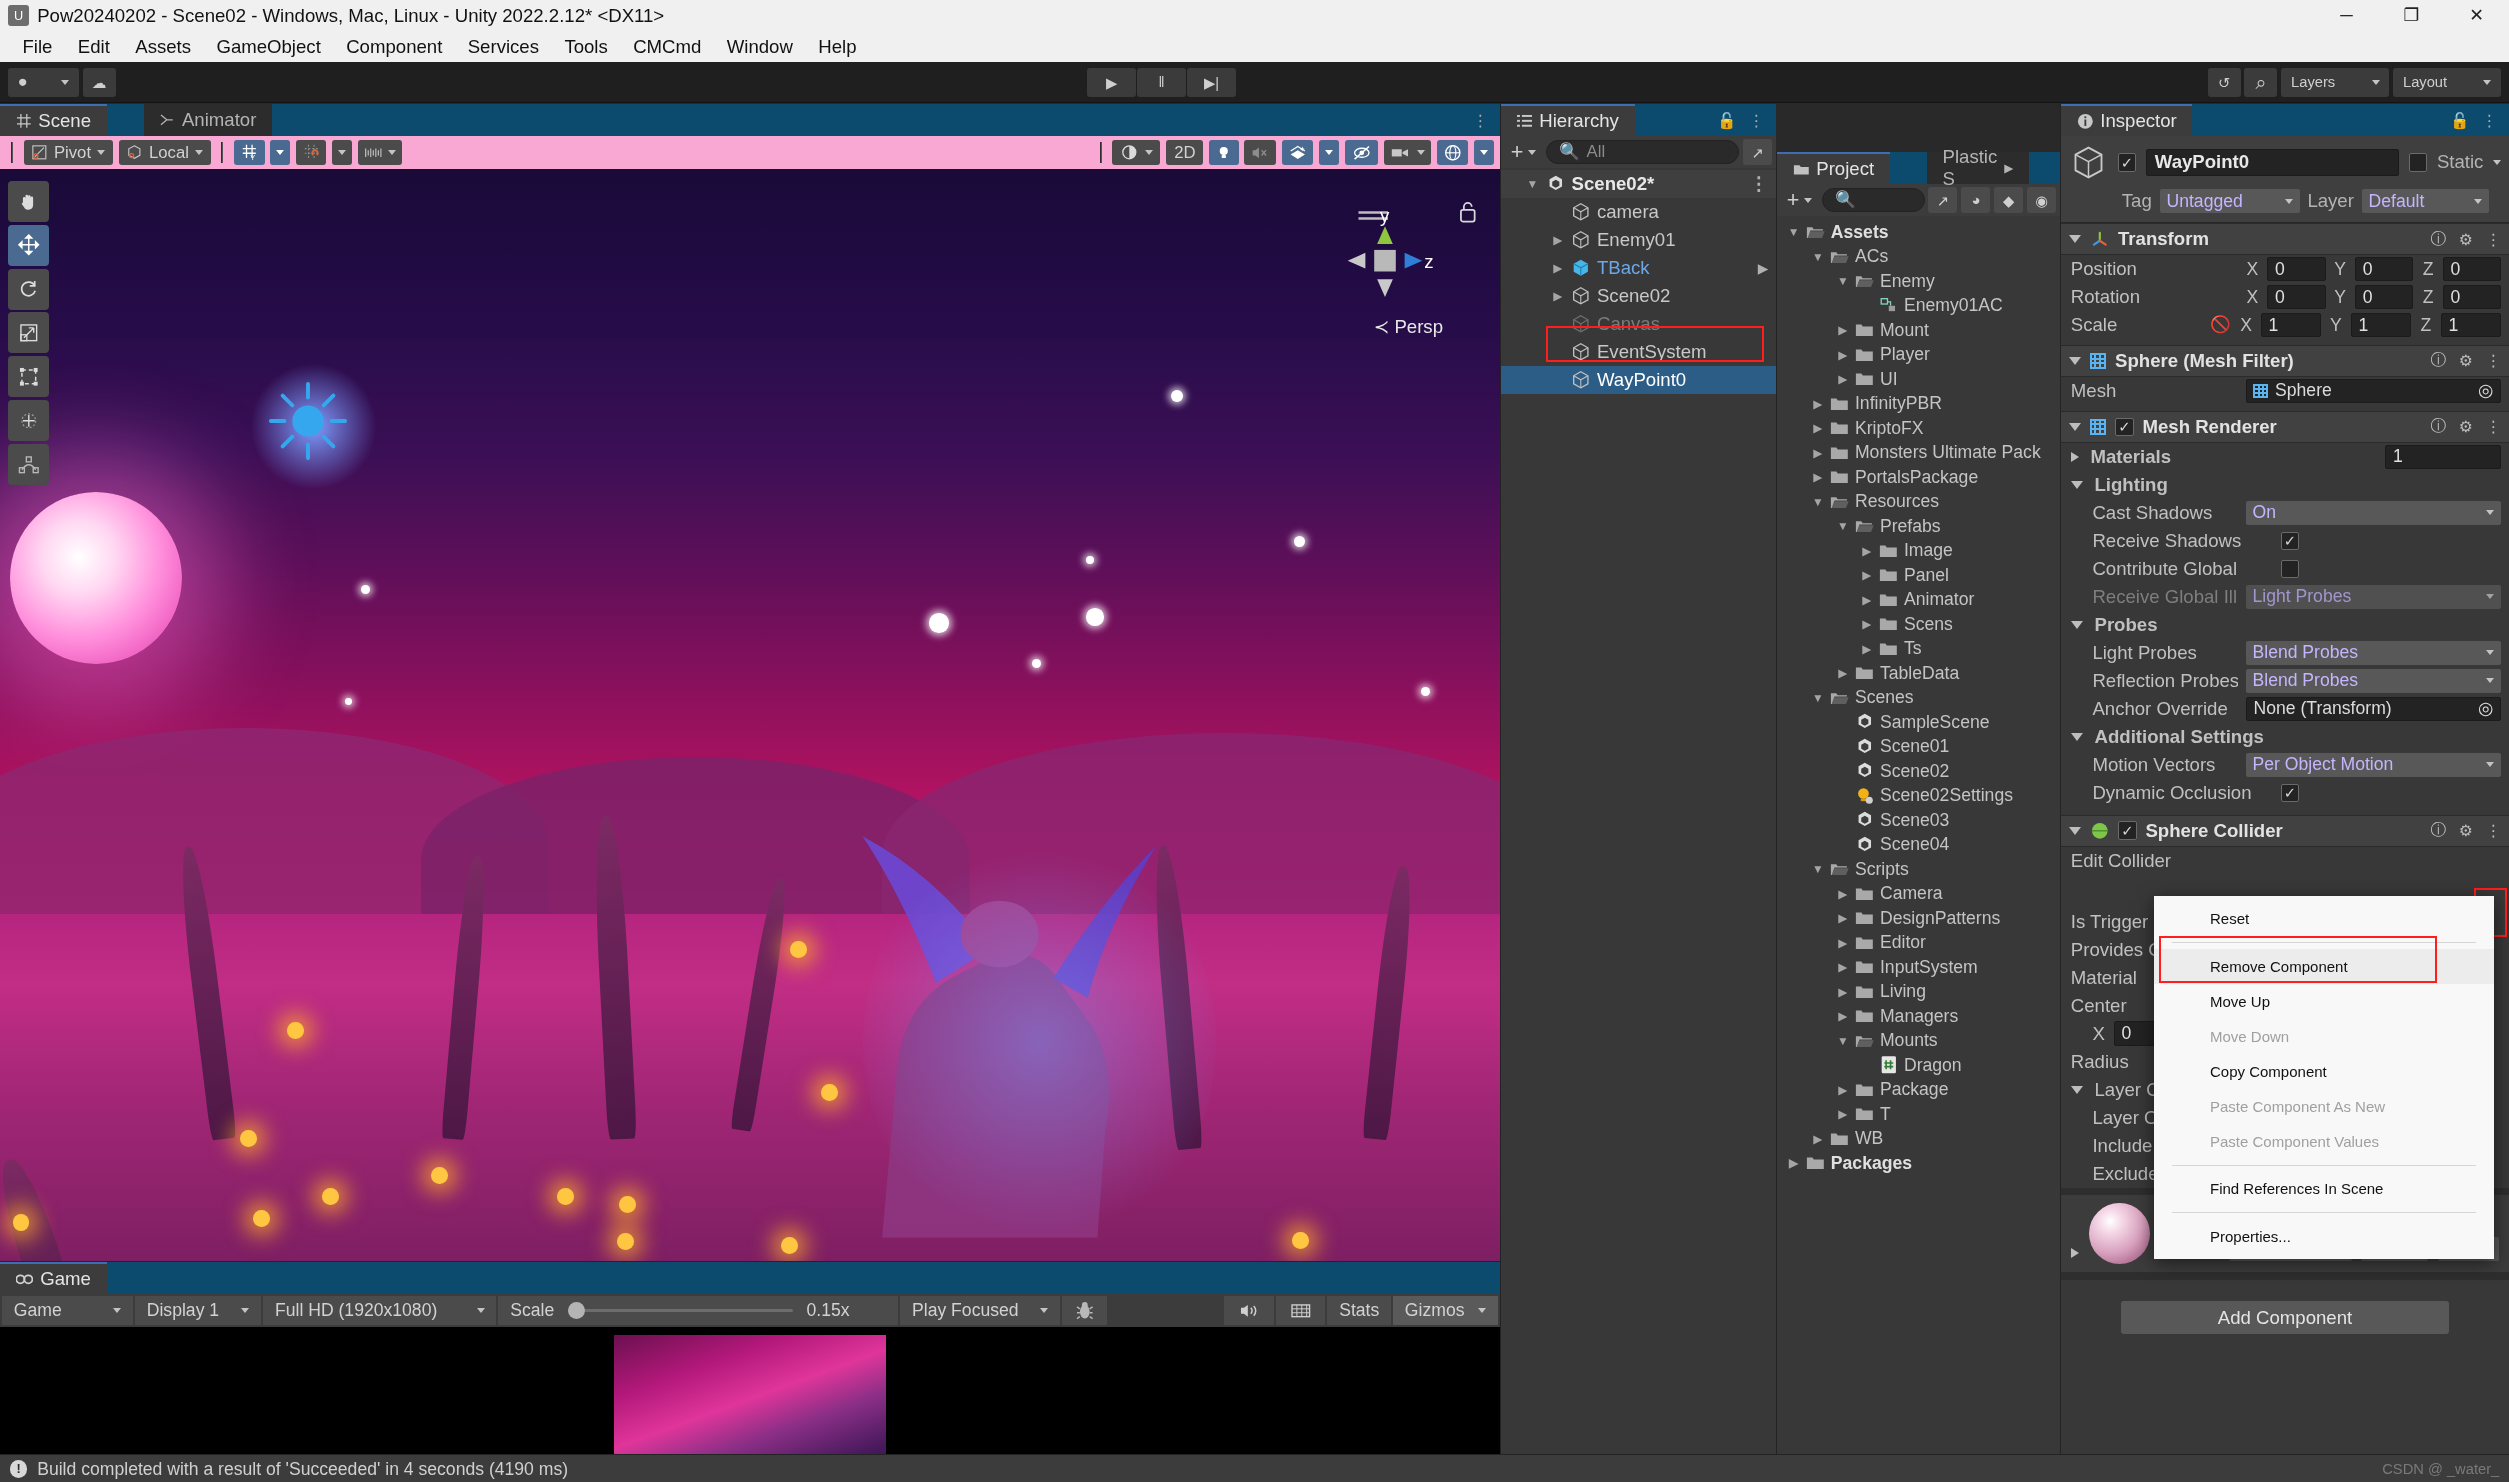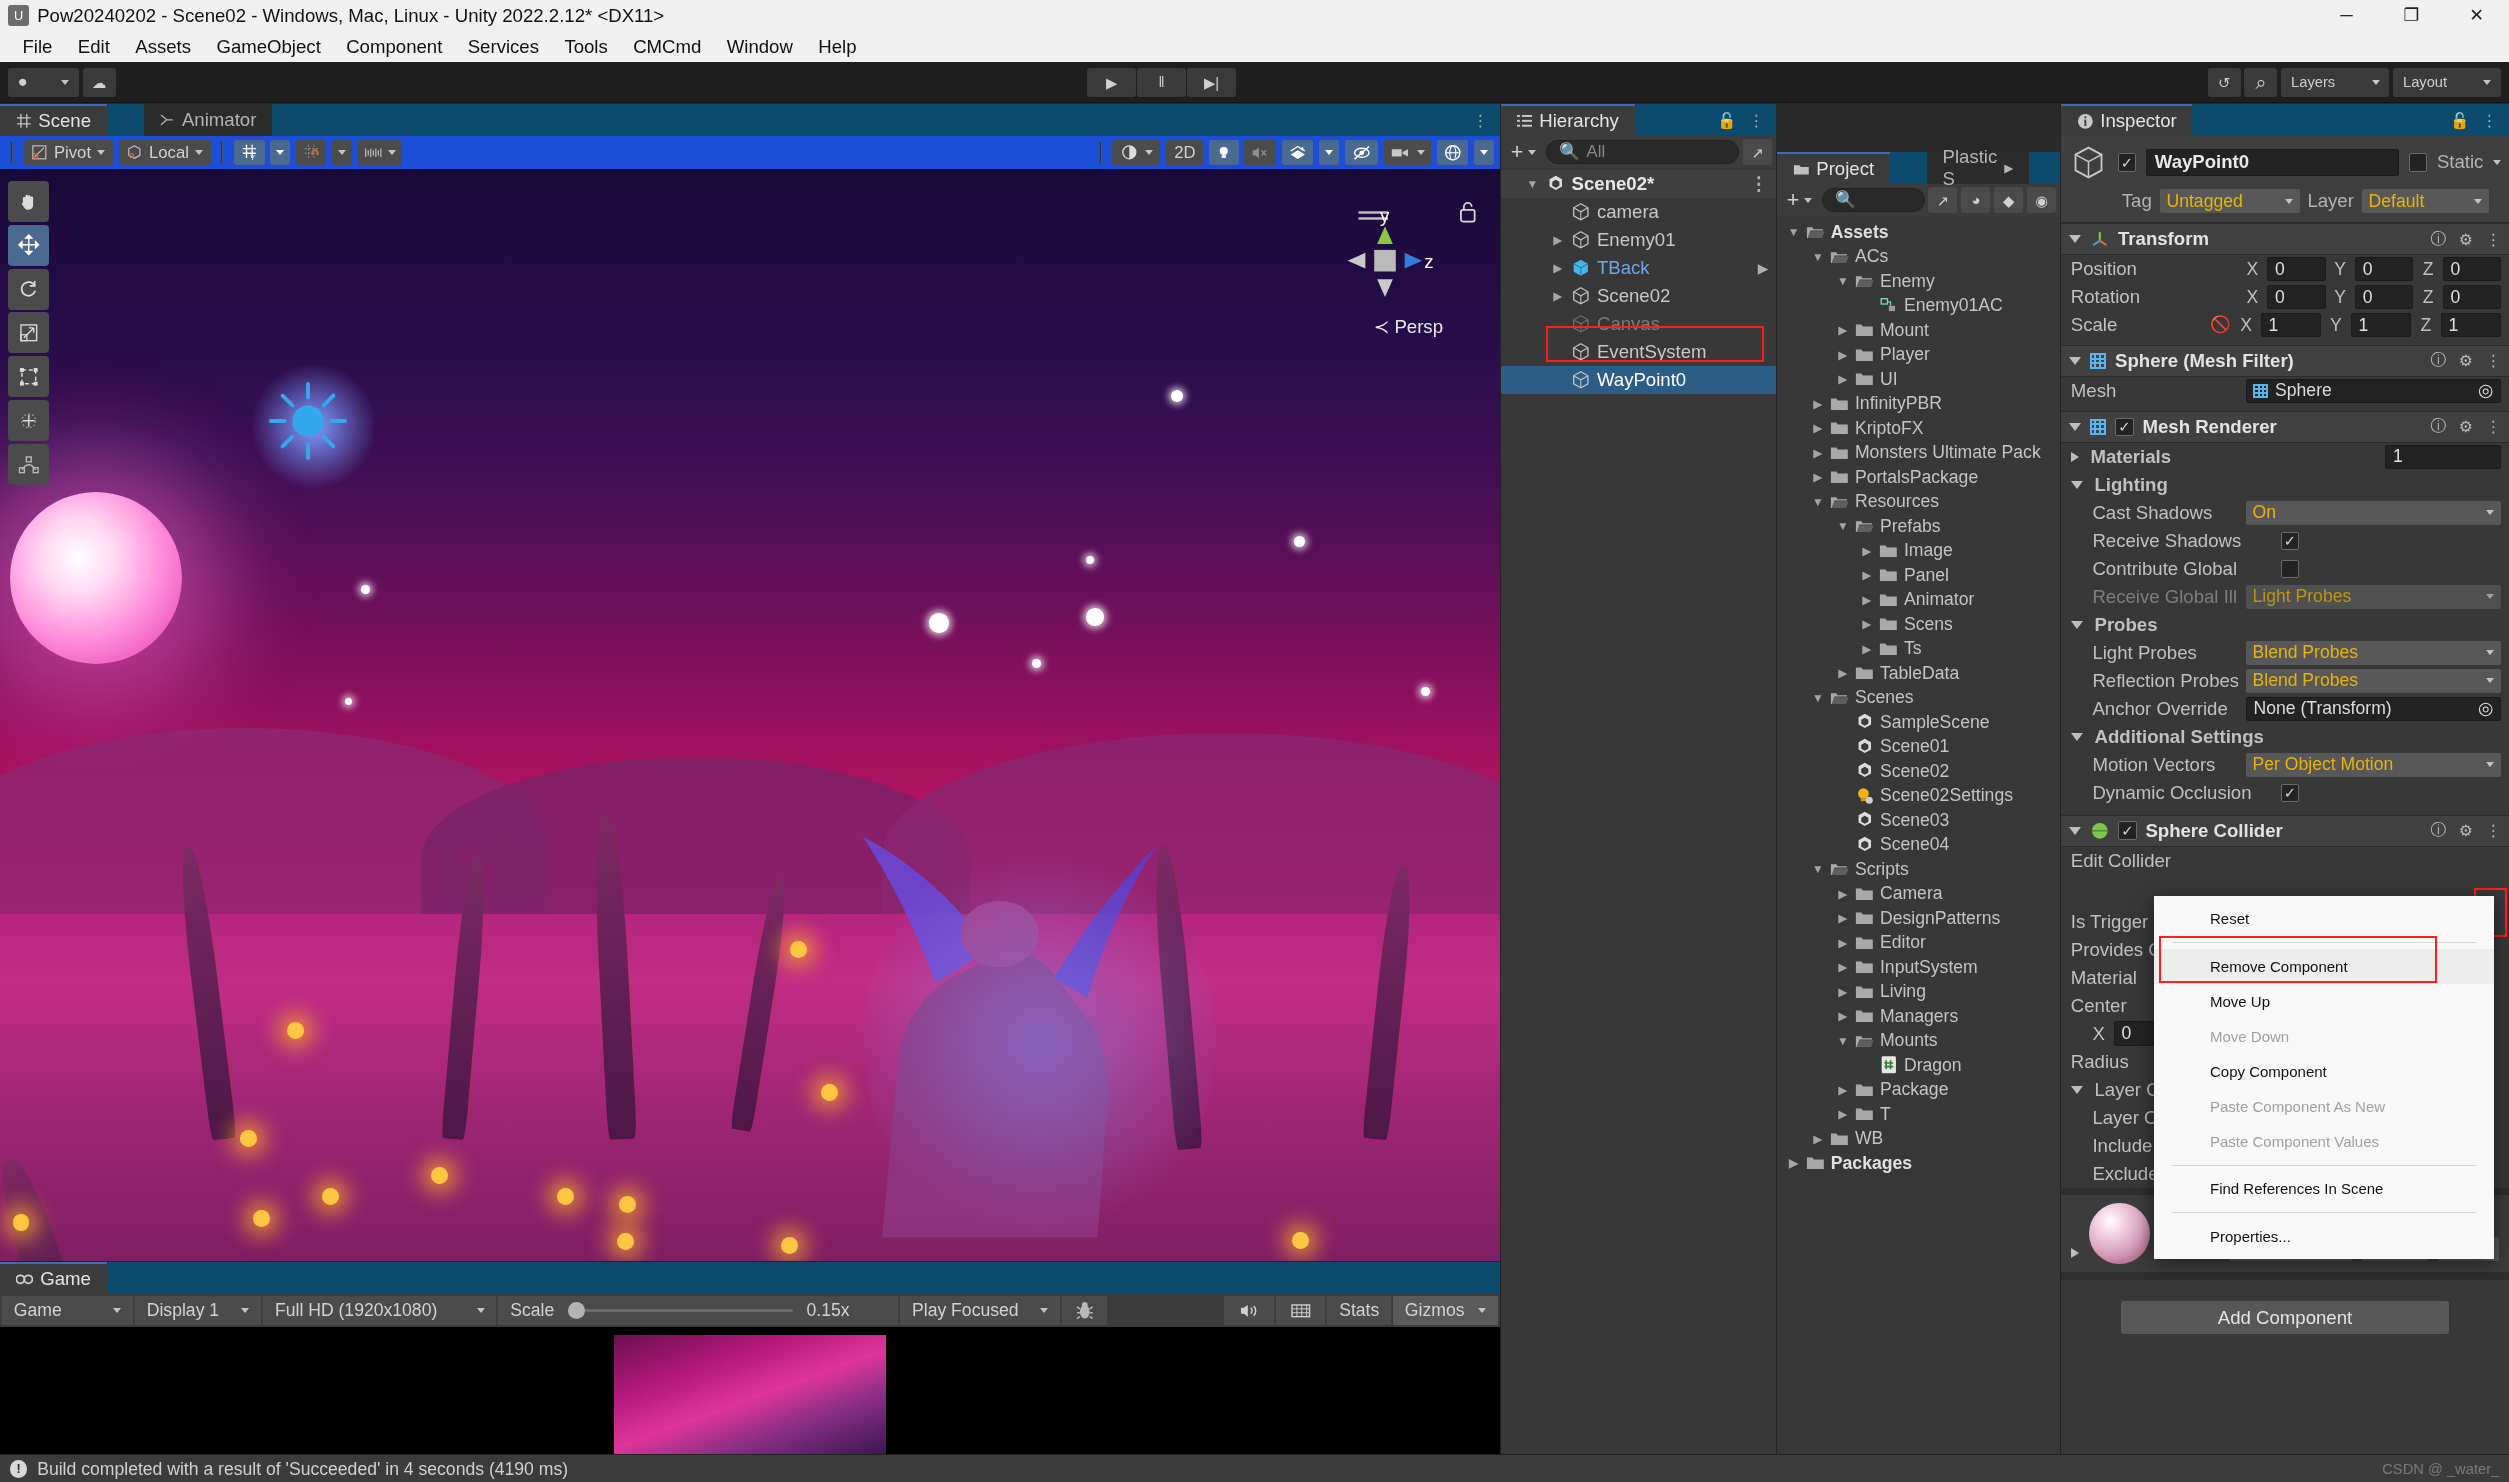--- a/index.html
+++ b/index.html
@@ -65,21 +65,21 @@
          gap: 6.9px; padding: 0 15.7px; font-size: 18.6px; }
   .tab.active { background: #3c3c3c; color: #e4e4e4; border-top: 2px solid #3b6eb5; }
   .tabrow .right-icons { margin-left: auto; display: flex; align-items: center;
                          gap: 11.8px; padding-right: 11.8px; color: #b0b0b0; font-size: 15.7px; }
 
   
   .leftcol { width: 1500px; display: flex; flex-direction: column; }
 
   .scene-panel { flex: 0 0 1157px; display: flex; flex-direction: column;
                  background: #3c3c3c; }
-  .scene-toolbar { height: 33px; background: #1d4ed8; display: flex;
+  .scene-toolbar { height: 33px; background: #f9a8d4; display: flex;
                    align-items: center; gap: 5.9px; padding: 0 5.9px; }
   .st-btn { height: 25.5px; background: #4b4b4b; border-radius: 2.9px; color: #d2d2d2;
             display: flex; align-items: center; gap: 5.9px; padding: 0 7.8px; font-size: 16.7px; }
   .st-btn.on { background: #4a6a91; }
   .st-btn.mini { padding: 0 5.9px; }
   .sep { width: 2px; height: 21.6px; background: #2f2f2f; margin: 0 4.9px;
          border-right: 1px solid #555; }
   .scene-right { margin-left: auto; display: flex; gap: 5.9px; align-items: center; }
 
   .scene-view { position: relative; flex: 1; overflow: hidden;
@@ -176,21 +176,21 @@
   .cube-big { width: 39px; height: 39px; }
   .chk { width: 18.6px; height: 18.6px; background: #232323; border: 1px solid #6a6a6a;
          border-radius: 2px; display: flex; align-items: center; justify-content: center;
          color: #d8d8d8; font-size: 14.7px; flex: 0 0 auto; }
   .txtfield { flex: 1; height: 26.5px; background: #232323; border: 1px solid #1b1b1b;
               border-radius: 2px; display: flex; align-items: center; padding: 0 7.8px;
               color: #e8e8e8; font-weight: bold; font-size: 18.6px; }
   .lbl { color: #b4b4b4; font-size: 18.6px; }
   .dropdown { height: 24.5px; background: #585858; border-radius: 2px; display: flex;
               align-items: center; justify-content: space-between; padding: 0 6.9px;
-              color: #eab308; font-size: 17.6px; gap: 9.8px; }
+              color: #c4b5fd; font-size: 17.6px; gap: 9.8px; }
   .comp-head { height: 32px; background: #414141; display: flex; align-items: center;
                gap: 8.8px; padding: 0 7.8px; border-top: 1px solid #2b2b2b;
                border-bottom: 1px solid #2b2b2b; }
   .comp-title { font-weight: bold; color: #e2e2e2; font-size: 18.6px; }
   .ch-right { margin-left: auto; display: flex; align-items: center; gap: 12.7px;
               color: #bdbdbd; font-size: 15.7px; }
   .tri { width: 0; height: 0; border-left: 6.9px solid transparent;
          border-right: 6.9px solid transparent; border-top: 8.8px solid #bdbdbd; }
   .tri.right { border: none; width: 0; height: 0; border-top: 5.9px solid transparent;
                border-bottom: 5.9px solid transparent; border-left: 8.8px solid #bdbdbd; }

